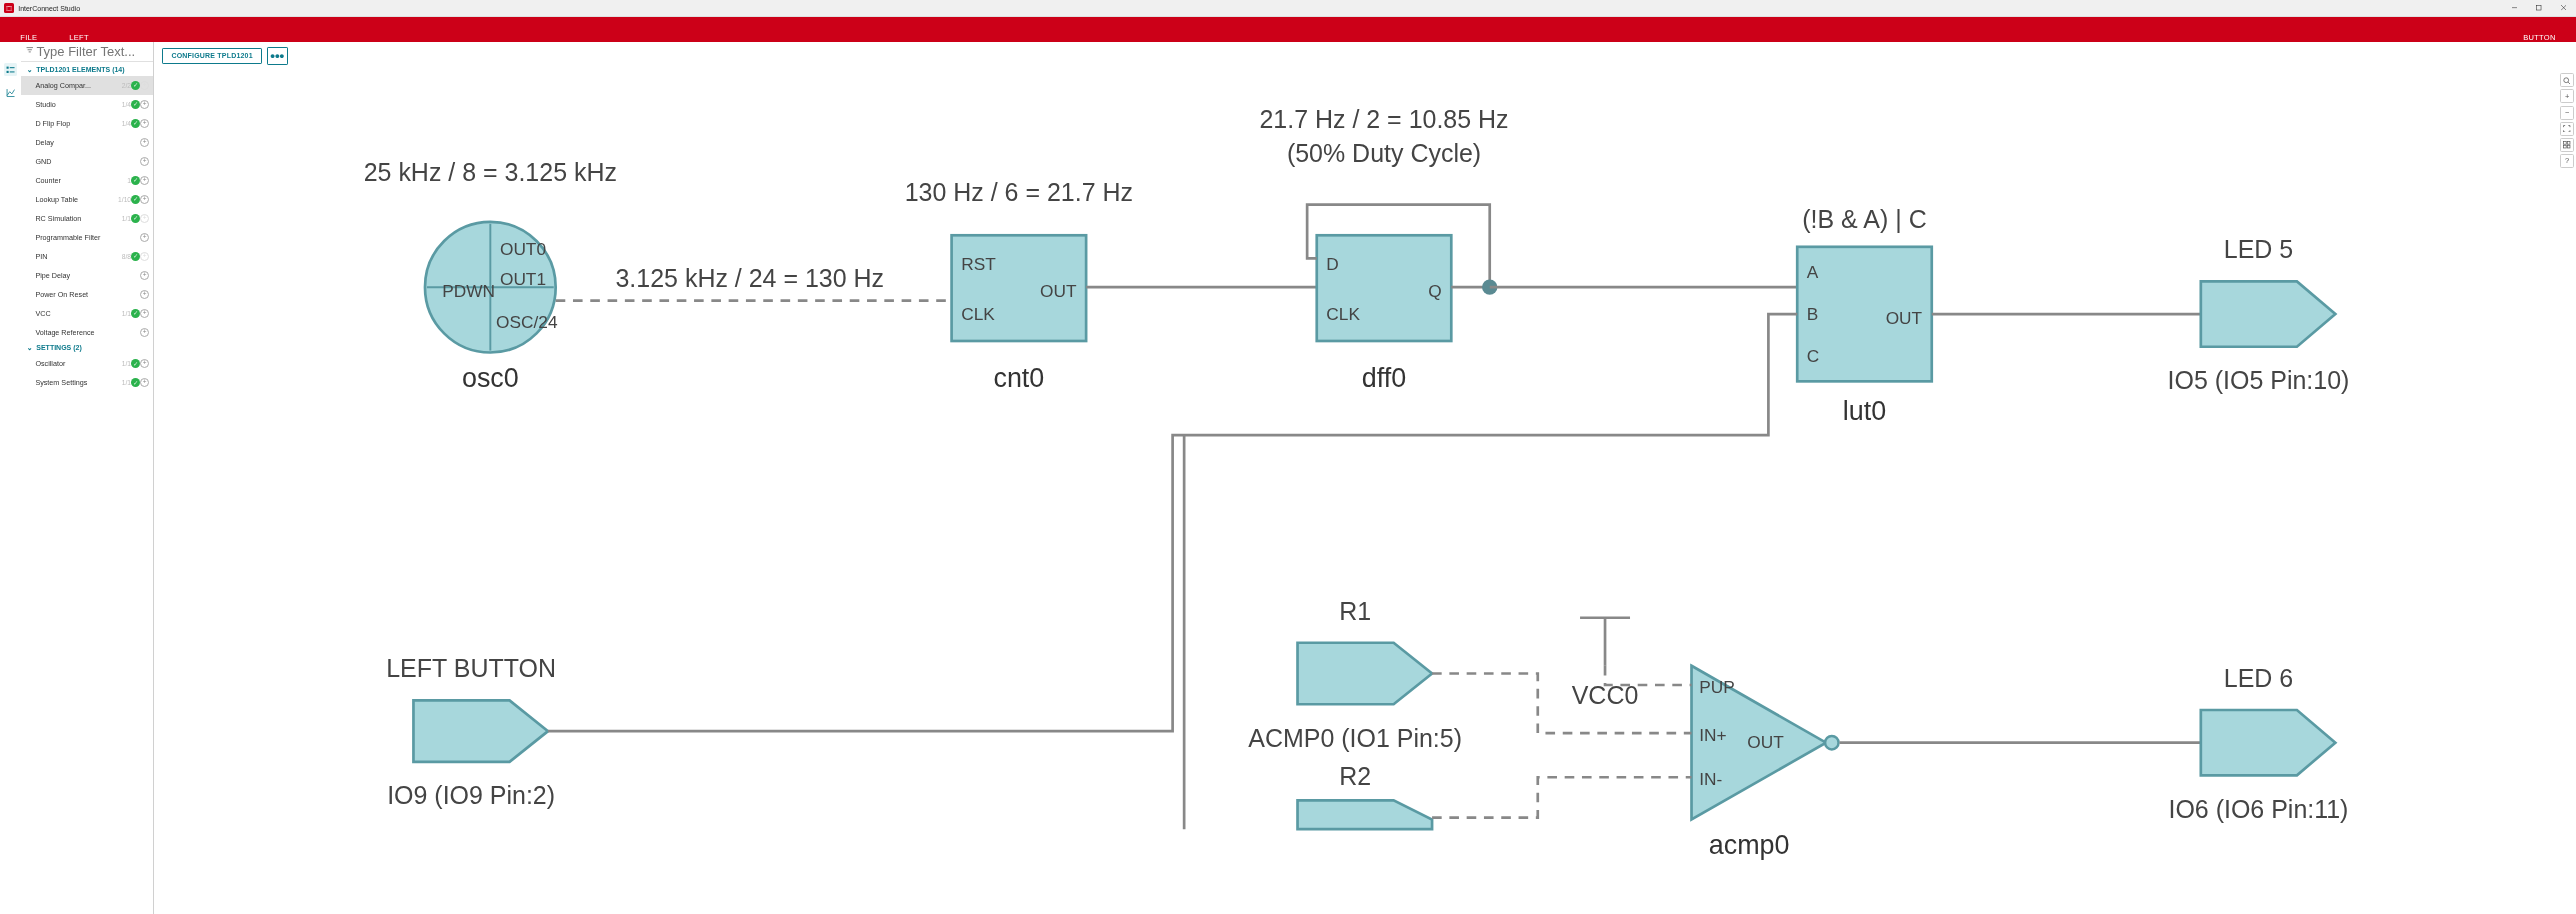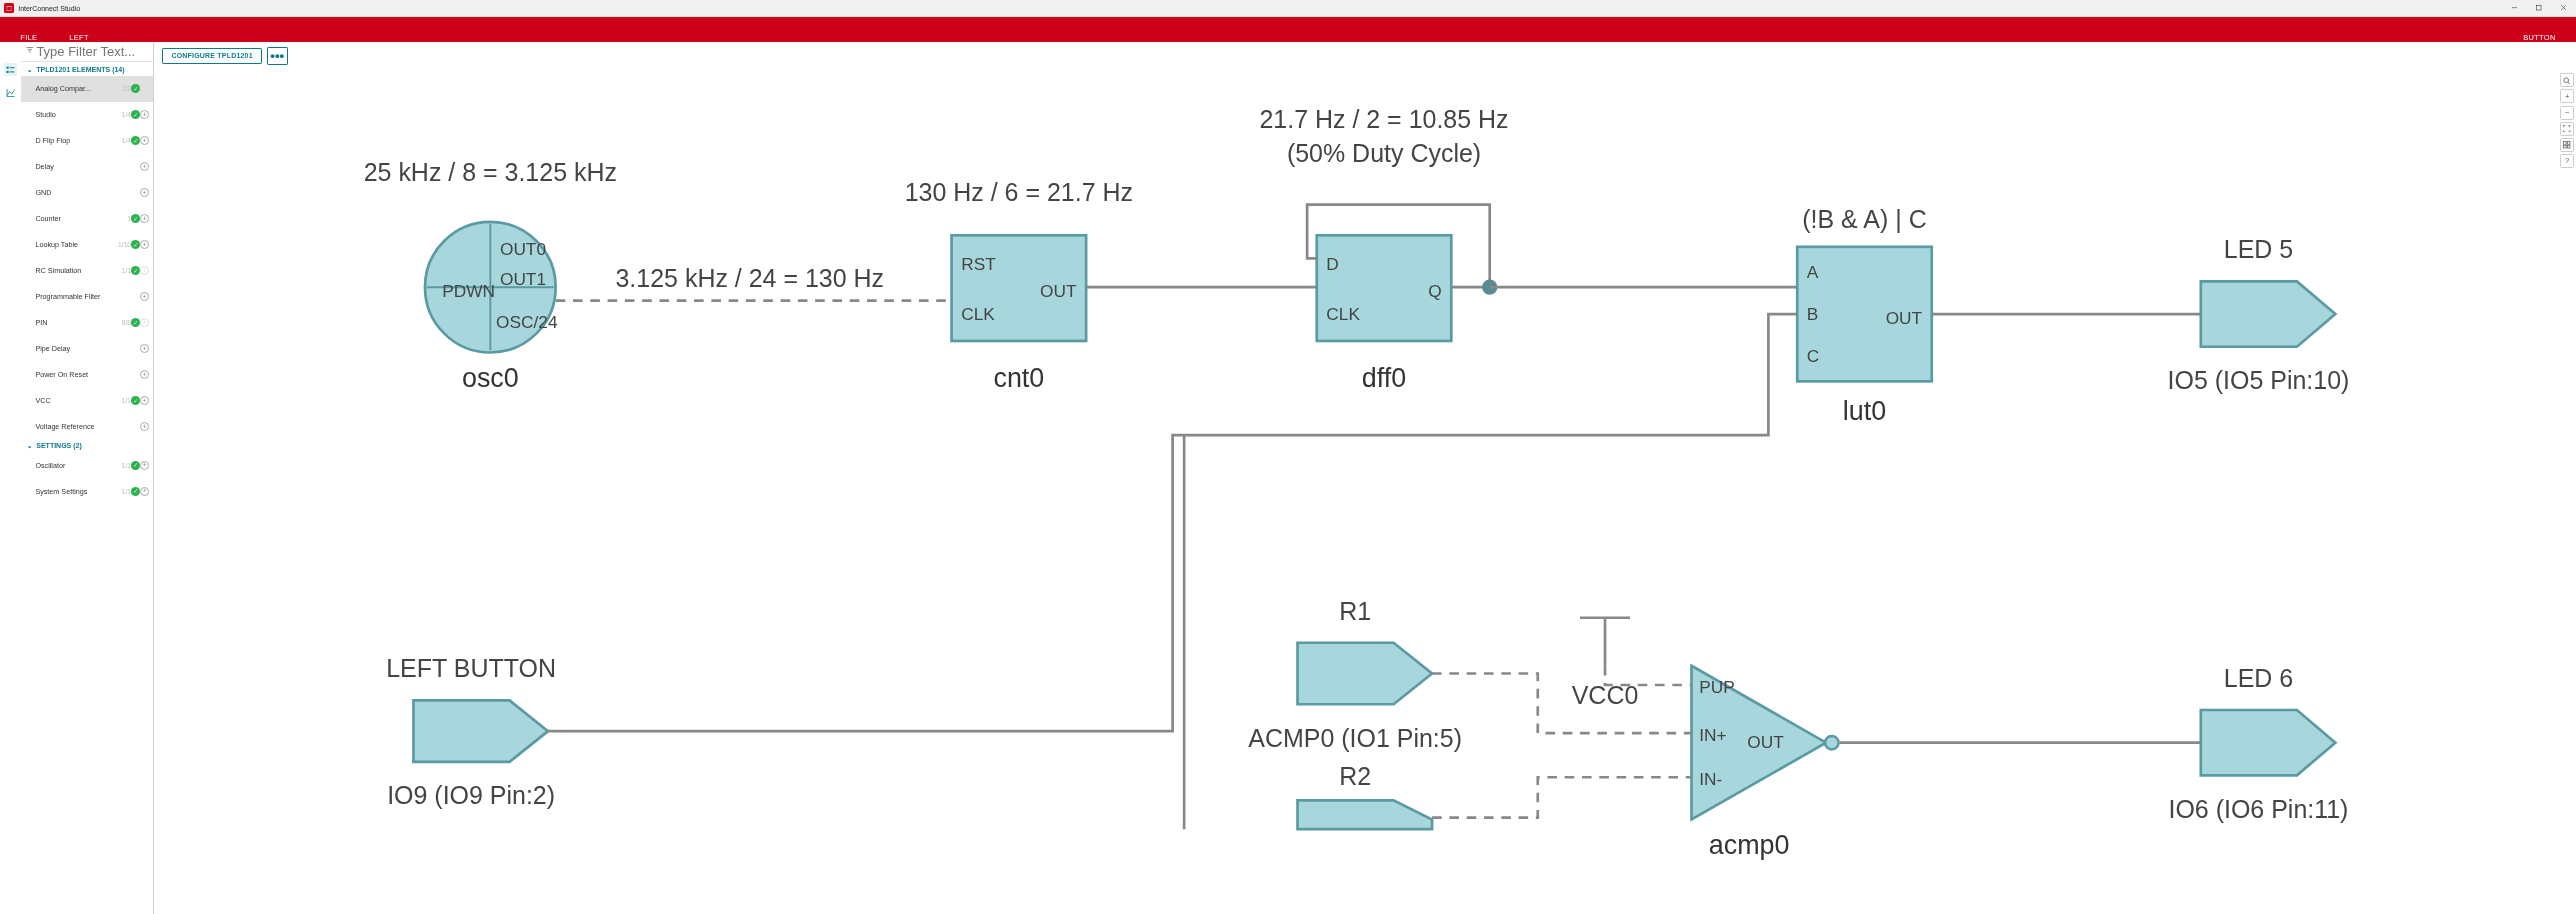--- a/index.html
+++ b/index.html
@@ -60,21 +60,21 @@
 }
 .filter-row .icon-btn { color: #666; width: 9.6px; text-align: center; cursor: pointer; }
 
 .tree { padding: 2.1px 0; overflow-y: auto; }
 .tree-header {
   display: flex; align-items: center; padding: 2.1px 5.3px; color: #0d7a8c;
   font-weight: 600; font-size: 7px; cursor: pointer; gap: 2.1px;
 }
 .tree-header .chev { width: 7.5px; display: inline-block; }
 .tree-row {
-  display: flex; align-items: center; height: 26px; padding: 0 4.3px 0 14px;
+  display: flex; align-items: center; height: 19px; padding: 0 4.3px 0 14px;
   cursor: pointer; gap: 0;
 }
 .tree-row.active { background: #e0e0e0; }
 .tree-row .label { flex: 1; color: #333; white-space: nowrap; overflow: hidden; text-overflow: ellipsis; }
 .tree-row .count { color: #bbb; font-size: 6.7px; min-width: 15px; text-align: right; }
 .tree-row .ok {
   width: 9px; height: 9px; border-radius: 50%; background: #2bb24c;
   color: #fff; font-size: 5.9px; display: flex; align-items: center;
   justify-content: center; flex-shrink: 0;
 }

